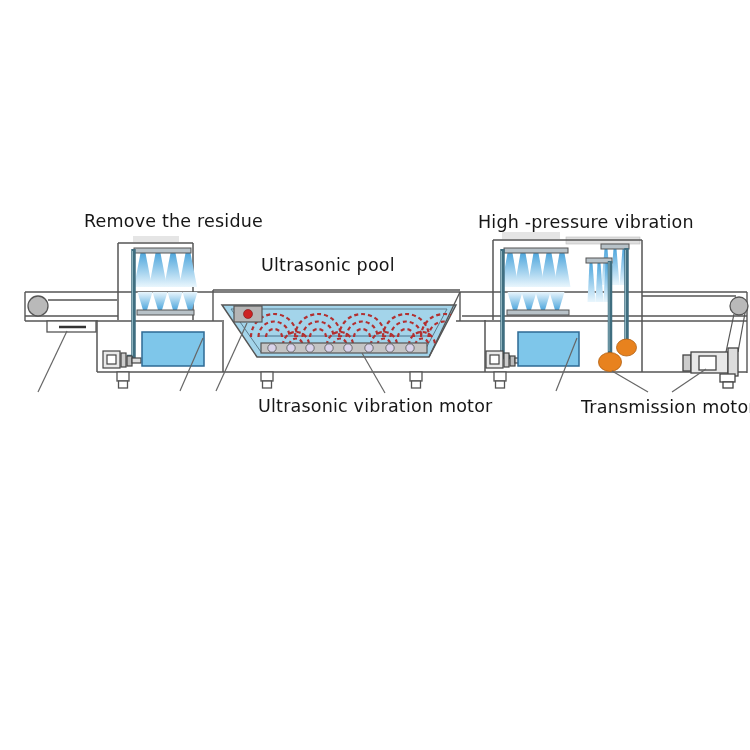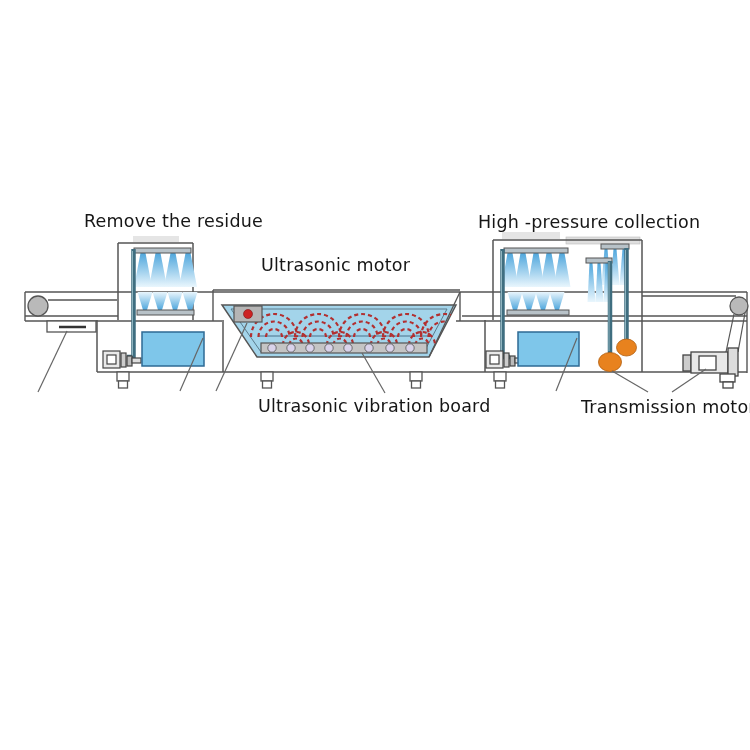--- a/index.html
+++ b/index.html
@@ -217,17 +217,17 @@
       <path d="M203,338 L180,391"></path>
       <path d="M247,323 L216,391"></path>
       <path d="M362,353 L385,393"></path>
       <path d="M577,338 L556,391"></path>
       <path d="M612,371 L648,392"></path>
       <path d="M706,369 L672,392"></path>
     </g>
   </svg>
 
   <div class="label" style="left:84px;top:211px">Remove the residue</div>
-  <div class="label" style="left:261px;top:255px">Ultrasonic motor</div>
-  <div class="label" style="left:478px;top:212px">High -pressure collection</div>
-  <div class="label" style="left:258px;top:396px">Ultrasonic vibration board</div>
+  <div class="label" style="left:261px;top:255px">Ultrasonic pool</div>
+  <div class="label" style="left:478px;top:212px">High -pressure vibration</div>
+  <div class="label" style="left:258px;top:396px">Ultrasonic vibration motor</div>
   <div class="label" style="left:581px;top:397px">Transmission motor</div>
 </div>
 
 </body></html>

